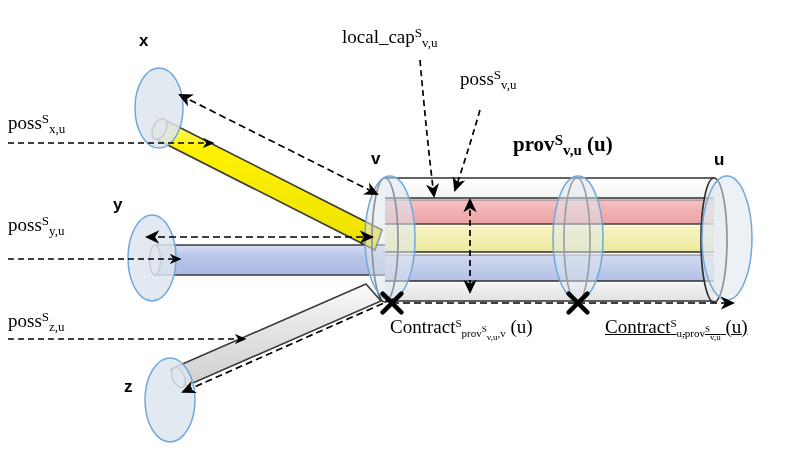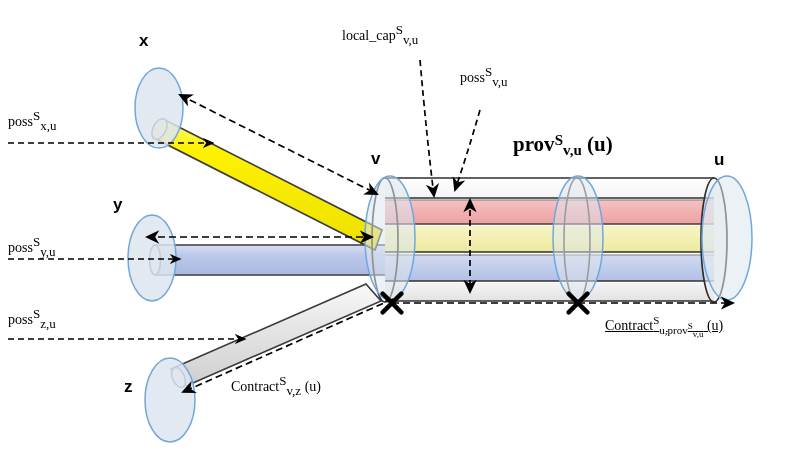--- a/index.html
+++ b/index.html
@@ -23,21 +23,21 @@
     height: 450px;
   }
   .lbl {
     position: absolute;
     font-family: "Liberation Serif", serif;
     color: #000000;
     white-space: nowrap;
     line-height: 1;
     user-select: none;
   }
-  .lbl .base { font-size: 14px; }
+  .lbl .base { font-size: 19px; }
   .lbl sup {
     font-size: 13px;
     vertical-align: super;
     line-height: 0;
   }
   .lbl sub {
     font-size: 13px;
     vertical-align: sub;
     line-height: 0;
     text-align: center;
@@ -204,21 +204,21 @@
   <div class="lbl node-lbl" style="left:139px; top:32px;">x</div>
   <div class="lbl node-lbl" style="left:113px; top:196px;">y</div>
   <div class="lbl node-lbl" style="left:124px; top:378px;">z</div>
   <div class="lbl node-lbl" style="left:371px; top:150px;">v</div>
   <div class="lbl node-lbl" style="left:714px; top:151px;">u</div>
 
   <div class="lbl" style="left:8px; top:113px;">
     <span class="base">poss</span><sup>S</sup><sub>x,u</sub>
   </div>
 
-  <div class="lbl" style="left:8px; top:215px;margin-top:24px;">
+  <div class="lbl" style="left:8px; top:215px;">
     <span class="base">poss</span><sup>S</sup><sub>y,u</sub>
   </div>
 
   <div class="lbl" style="left:8px; top:311px;">
     <span class="base">poss</span><sup>S</sup><sub>z,u</sub>
   </div>
 
   <div class="lbl" style="left:460px; top:69px;">
     <span class="base">poss</span><sup>S</sup><sub>v,u</sub>
   </div>
@@ -226,22 +226,22 @@
   <div class="lbl" style="left:342px; top:27px;">
     <span class="base">local_cap</span><sup>S</sup><sub>v,u</sub>
   </div>
 
   <div class="lbl prov-lbl" style="left:513px; top:134px;">
     <span class="base">prov</span><sup>S</sup><sub>v,u</sub><span class="base">&nbsp;</span><span class="base">(u)</span>
   </div>
 
 
 
-  <div class="lbl" style="left:231px; top:378px;">
-    <span class="base">Contract</span><sup>S</sup><sub>v,z</sub><span class="base">&nbsp;</span><span class="base">(u)</span>
-  </div>
-
+
+  <div class="lbl nested" style="left:390px; top:317px;">
+    <span class="base">Contract</span><sup>S</sup><sub><span>prov</span><sup>S</sup><sub>v,u</sub><span>,v</span></sub><span class="base">&nbsp;</span><span class="base">(u)</span>
+  </div>
 
   <div class="lbl nested" style="left:605px; top:317px;text-decoration:underline;">
     <span class="base">Contract</span><sup>S</sup><sub><span>u,</span><span>prov</span><sup>S</sup><sub>v,u</sub></sub><span class="base">&nbsp;</span><span class="base">(u)</span>
   </div>
 
 </div>
 
 </body></html>

